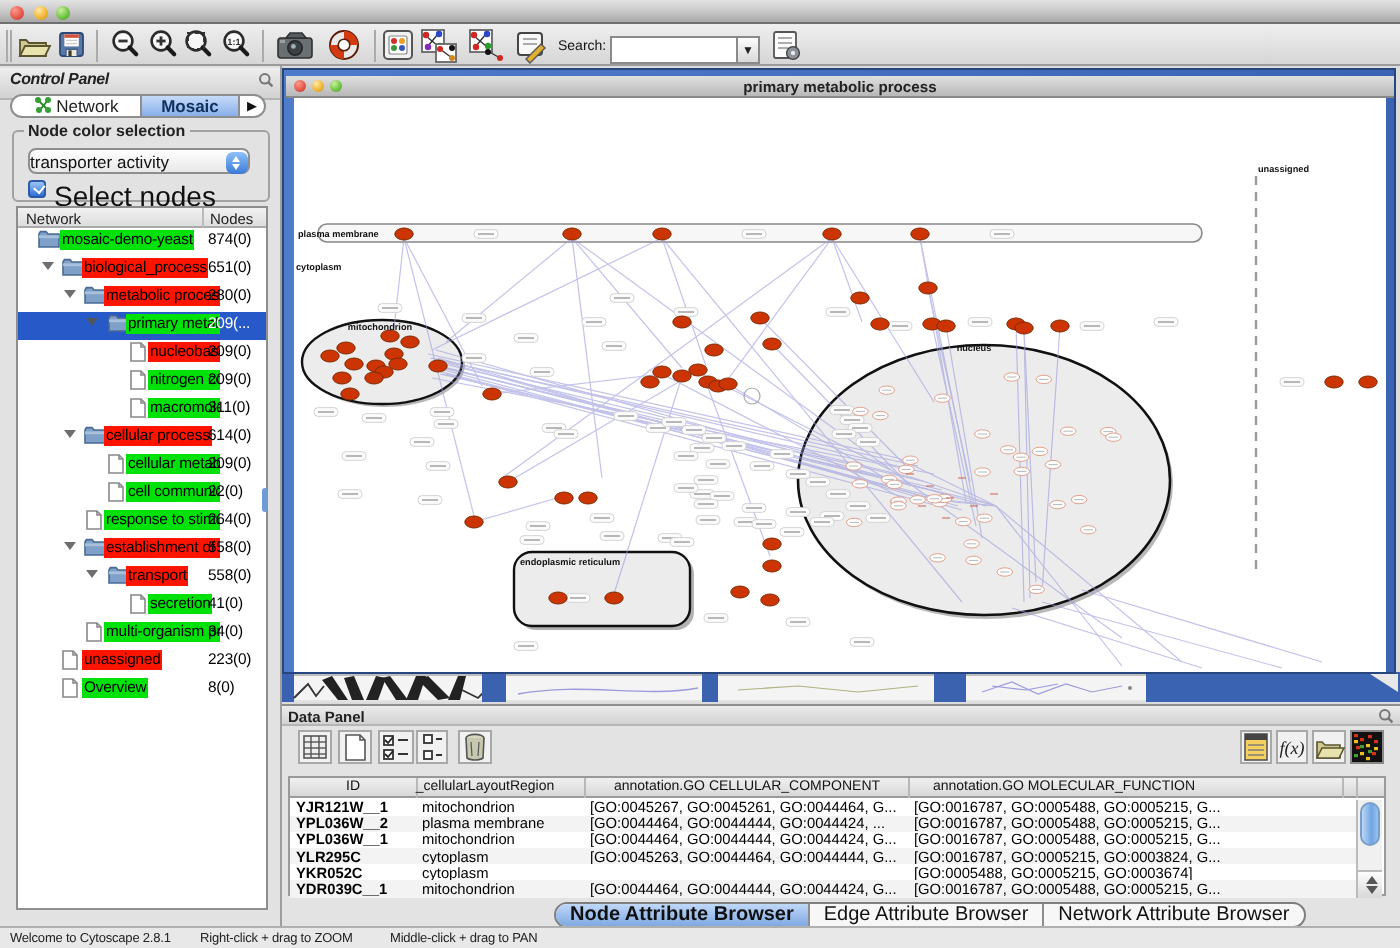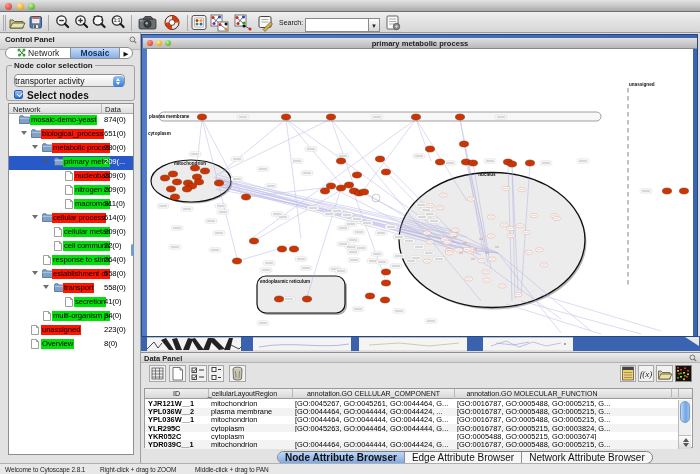--- a/index.html
+++ b/index.html
@@ -9,37 +9,37 @@
   background:linear-gradient(#e3e3e3,#c6c6c6 55%,#a9a9a9); border-bottom:1px solid #6f6f6f; }
 #titlebar .t { position:absolute; left:0; right:0; top:0.5px; text-align:center; font-size:8.5px; font-weight:bold; color:#1d1d1d; }
 .tl { position:absolute; top:2.5px; width:7px; height:7px; border-radius:50%; }
 
 #toolbar { position:absolute; left:0; top:12px; width:700px; height:21px;
   background:linear-gradient(#efefef,#d6d6d6); border-bottom:1px solid #9b9b9b; }
 #searchbox { position:absolute; left:305px; top:5.5px; width:64px; height:14px; background:#fff; border:1px solid #8a8a8a; }
 #searchdrop { position:absolute; left:369px; top:5.5px; width:11px; height:14px; background:linear-gradient(#fdfdfd,#d8d8d8); border:1px solid #8a8a8a; border-left:none; font-size:6px; color:#222; text-align:center; line-height:14px; }
 
 #leftpanel { position:absolute; left:0; top:33px; width:141px; height:430px; background:#e2e2e2; border-right:1px solid #9e9e9e; }
-#cphead { position:absolute; left:0; top:1px; width:140px; height:16px; background:linear-gradient(#ededed,#d2d2d2); border-bottom:1px solid #b5b5b5; }
+#cphead { position:absolute; left:0; top:1px; width:140px; height:16px; background:linear-gradient(#ededed,#d2d2d2); border-bottom:1px solid #b5b5b5;font-style:italic; }
 #cphead .t { position:absolute; left:5px; top:1px; font-size:8px; font-weight:bold; color:#222; letter-spacing:-0.2px; }
 #tabs { position:absolute; left:5px; top:13.5px; width:128px; height:12.5px; background:#fff; border:1px solid #8e8e8e; border-radius:8px; overflow:hidden; display:flex; }
 #tabs .seg { font-size:8.5px; color:#222; text-align:center; line-height:11.5px; }
 #tabs .s1 { width:64px; }
 #tabs .s2 { width:50px; background:linear-gradient(#c6dbfa,#88b0e8); font-weight:bold; color:#10305e; border-left:1px solid #8e8e8e; border-right:1px solid #8e8e8e; }
 #tabs .s3 { flex:1; }
 #groupbox { position:absolute; left:6px; top:32px; width:129px; height:36px; border:1px solid #a2a2a2; border-radius:3px; }
 #groupbox .lbl { position:absolute; left:5px; top:-5px; background:#e2e2e2; padding:0 2px; font-size:8px; font-weight:bold; color:#222; }
 #combo { position:absolute; left:7px; top:8px; width:111px; height:13px; background:linear-gradient(#ffffff,#e8e8e8); border:1px solid #8e8e8e; border-radius:4px; font-size:8.5px; text-align:left; line-height:12px; color:#111; padding-right:18px; }
 #combo .step { position:absolute; right:0.5px; top:0.5px; width:11px; height:11px; border-radius:3.5px; background:linear-gradient(#8fc0f8,#3a7ad8); }
 #combo .step:before { content:""; position:absolute; left:3px; top:2px; border-left:2.5px solid transparent; border-right:2.5px solid transparent; border-bottom:3px solid #fff; }
 #combo .step:after { content:""; position:absolute; left:3px; bottom:2px; border-left:2.5px solid transparent; border-right:2.5px solid transparent; border-top:3px solid #fff; }
 #selnodes { position:absolute; left:7px; top:24px; height:10px; }
 #selnodes .box { position:absolute; left:0; top:0; width:9px; height:9px; border-radius:2px; background:linear-gradient(#9cc6f7,#2f6fd0); border:1px solid #2a5aa8; }
 #selnodes .box:before { content:""; position:absolute; left:1.5px; top:1px; width:4px; height:2.5px; border-left:1.5px solid #fff; border-bottom:1.5px solid #fff; transform:rotate(-50deg); }
-#selnodes .t { position:absolute; left:13px; top:0px; font-size:10px; color:#111; white-space:nowrap;font-weight:bold; }
+#selnodes .t { position:absolute; left:13px; top:0px; font-size:14px; color:#111; white-space:nowrap; }
 
 #tree { position:absolute; left:8px; top:70px; width:126px; height:352px; background:#fff; border:1px solid #8e8e8e; }
 #treehead { position:absolute; left:0; top:0; width:124px; height:9.5px; background:linear-gradient(#f2f2f2,#ddd); border-bottom:1px solid #aaa; font-size:7.5px; color:#222; }
 #treehead .h1 { position:absolute; left:4px; top:0.5px; }
 #treehead .h2 { position:absolute; left:96px; top:0.5px; }
 #treehead .dv { position:absolute; left:92px; top:0; width:1px; height:9.5px; background:#bbb; }
 #treerows { position:absolute; left:0; top:10px; width:124px; }
 .trow { position:relative; height:14px; }
 .trow.sel { background:#2859c8; }
 .trow .arr { position:absolute; top:3.2px; width:0; height:0; border-left:3.5px solid transparent; border-right:3.5px solid transparent; border-top:4.5px solid #6e6e6e; }
@@ -233,21 +233,21 @@
       <div id="selnodes">
           <span class="box"></span>
           <span class="t">Select nodes</span>
         </div>
     </div>
     <div id="tree">
       <div style="position:absolute;right:-1px;top:140px;width:3px;height:12px;background:#6f9ad8;border-radius:2px"></div>
       <div id="treehead">
           <span class="h1">Network</span>
           <span class="dv"></span>
-          <span class="h2">Data</span>
+          <span class="h2">Nodes</span>
         </div>
       <div id="treerows">
 <div class="trow">
             <svg class="ic" style="left:10px" width="11" height="9" viewBox="0 0 11 9">
               <path d="M0.5 8.5 L0.5 2 L1.2 0.8 L4 0.8 L5 2 L10.5 2 L10.5 8.5 Z" fill="#7fa0c8" stroke="#4a6a94" stroke-width="0.8"></path>
               <path d="M0.5 3.4 L10.5 3.4" stroke="#a8c0dc" stroke-width="1.4"></path>
             </svg>
             <span class="nm" style="left:21px;background:#00e109;max-width:80px">mosaic-demo-yeast</span>
             <span class="cnt" style="">874(0)</span>
           </div>

